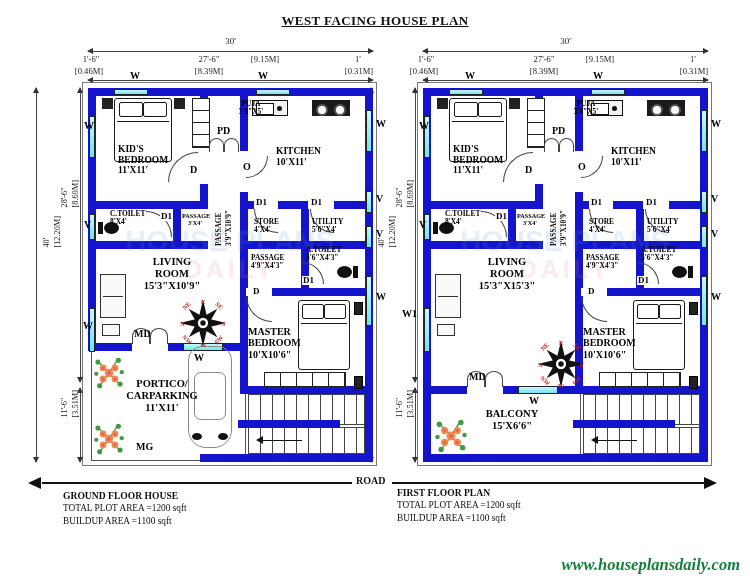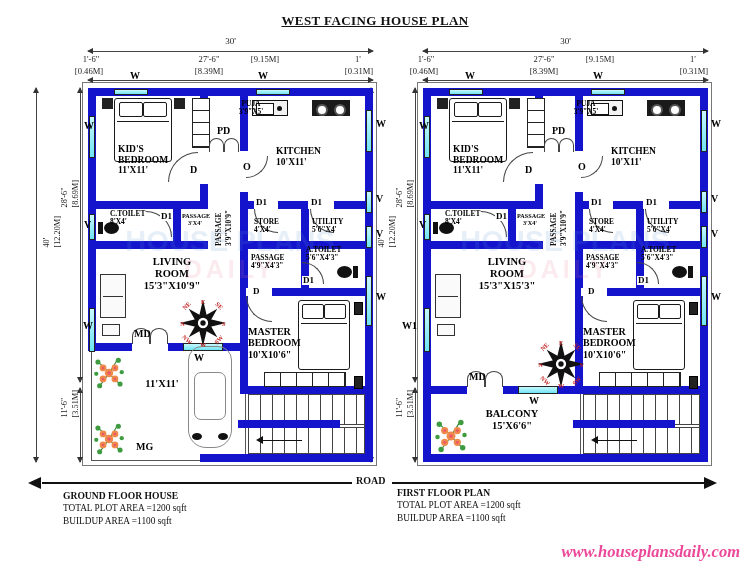--- a/index.html
+++ b/index.html
@@ -83,22 +83,22 @@
   
   #title{position:absolute;top:13px;left:0;right:0;text-align:center;font-size:13px;font-weight:bold;
          text-decoration:underline;letter-spacing:.4px;z-index:8;}
   .road-line{position:absolute;top:482px;height:2px;background:#111;z-index:2;}
   .road-ah{position:absolute;width:0;height:0;border:6px solid transparent;z-index:2;}
   #road-label{position:absolute;left:352px;top:475px;font-size:10px;font-weight:bold;background:#fff;padding:0 4px;z-index:3;}
   .fblock{position:absolute;font-size:9.3px;line-height:1.3;z-index:8;}
   .fblock .ft{font-weight:bold;font-size:9.6px;}
   #drawnby{position:absolute;left:597px;top:487px;font-size:7.4px;font-weight:bold;line-height:1.35;z-index:8;width:150px;}
   #drawnby .dbt{text-decoration:underline;}
-  #sitewm{position:absolute;right:10px;bottom:18px;font-size:16.5px;font-weight:bold;font-style:italic;
-          color:#ec4899;z-index:8;font-family:"Liberation Serif",serif;}
+  #sitewm{position:absolute;right:10px;bottom:5px;font-size:16.5px;font-weight:bold;font-style:italic;
+          color:#15803d;z-index:8;font-family:"Liberation Serif",serif;}
 </style>
 </head>
 <body>
 
 <div id="page" data-name="house-plan-page">
   <div id="title" data-name="page-title">WEST FACING HOUSE PLAN</div>
 
   <div class="plan ground" style="left:88px;top:88px" data-name="ground-floor-plan">
   <div class="plot" data-name="plot-boundary"></div>
 
@@ -349,20 +349,21 @@
   </div>
   <div class="rl big" style="left:52px;top:168px;width:64px" data-name="room-label-living">
     <span class="rn" data-name="room-name">LIVING ROOM</span>
     <span class="rs" data-name="room-size">15'3"X10'9"</span>
   </div>
   <div class="rl" style="left:160px;top:238px;width:62px;font-size:10px" data-name="room-label-master">
     <span class="rn" data-name="room-name">MASTER BEDROOM</span>
     <span class="rs" data-name="room-size">10'X10'6"</span>
   </div>
   <div class="rl big lower-label" data-name="room-label-lower-area">
+    <span class="rn" data-name="room-name">PORTICO/ CARPARKING</span>
     <span class="rs" data-name="room-size">11'X11'</span>
   </div>
 
   <div class="abs" style="left:0;top:-52px;width:285px;height:52px" data-name="dimensions-top">
     <span class="dim" style="left:0;right:0;top:0;font-size:9px" data-name="dim-total-width">30'</span>
     <div class="dline-h" style="left:0;top:15px;width:285px" data-name="dimension-line">
       <i class="ah ah-l"></i>
           <i class="ah ah-r"></i>
     </div>
     <span class="dim" style="left:-18px;top:18px;width:42px" data-name="dim-seg-left">1'-6"</span>
@@ -555,21 +556,21 @@
 
   <div class="brandwm" data-name="brand-watermark">
     <span data-name="brand-watermark-line1">HOUSE PLANS</span>
     <span class="l2" data-name="brand-watermark-line2">DAILY</span>
   </div>
 
   <span class="g" style="left:32px;top:-18px;width:30px;text-align:center" data-name="window-label-north1">W</span>
   <span class="g" style="left:160px;top:-18px;width:30px;text-align:center" data-name="window-label-north2">W</span>
   <span class="g" style="left:-4px;top:32px" data-name="window-label-west1">W</span>
   <span class="g" style="left:-4px;top:131px" data-name="ventilator-label-west">V</span>
-  <span class="g lbl-side3" style="top:232px" data-name="window-label-west2">W1</span>
+  <span class="g lbl-side3" style="top:220px" data-name="window-label-west2">W1</span>
   <span class="g" style="left:288px;top:30px" data-name="window-label-east1">W</span>
   <span class="g" style="left:288px;top:105px" data-name="ventilator-label-east1">V</span>
   <span class="g" style="left:288px;top:140px" data-name="ventilator-label-east2">V</span>
   <span class="g" style="left:288px;top:203px" data-name="window-label-east2">W</span>
   <span class="g" style="left:102px;top:76px" data-name="door-label-bedroom">D</span>
   <span class="g" style="left:129px;top:37px" data-name="puja-door-label">PD</span>
   <span class="g" style="left:155px;top:73px" data-name="opening-label">O</span>
   <span class="g sm" style="left:167px;top:110px" data-name="door-label-store">D1</span>
   <span class="g sm" style="left:222px;top:110px" data-name="door-label-utility">D1</span>
   <span class="g sm" style="left:72px;top:124px" data-name="door-label-ctoilet">D1</span>

